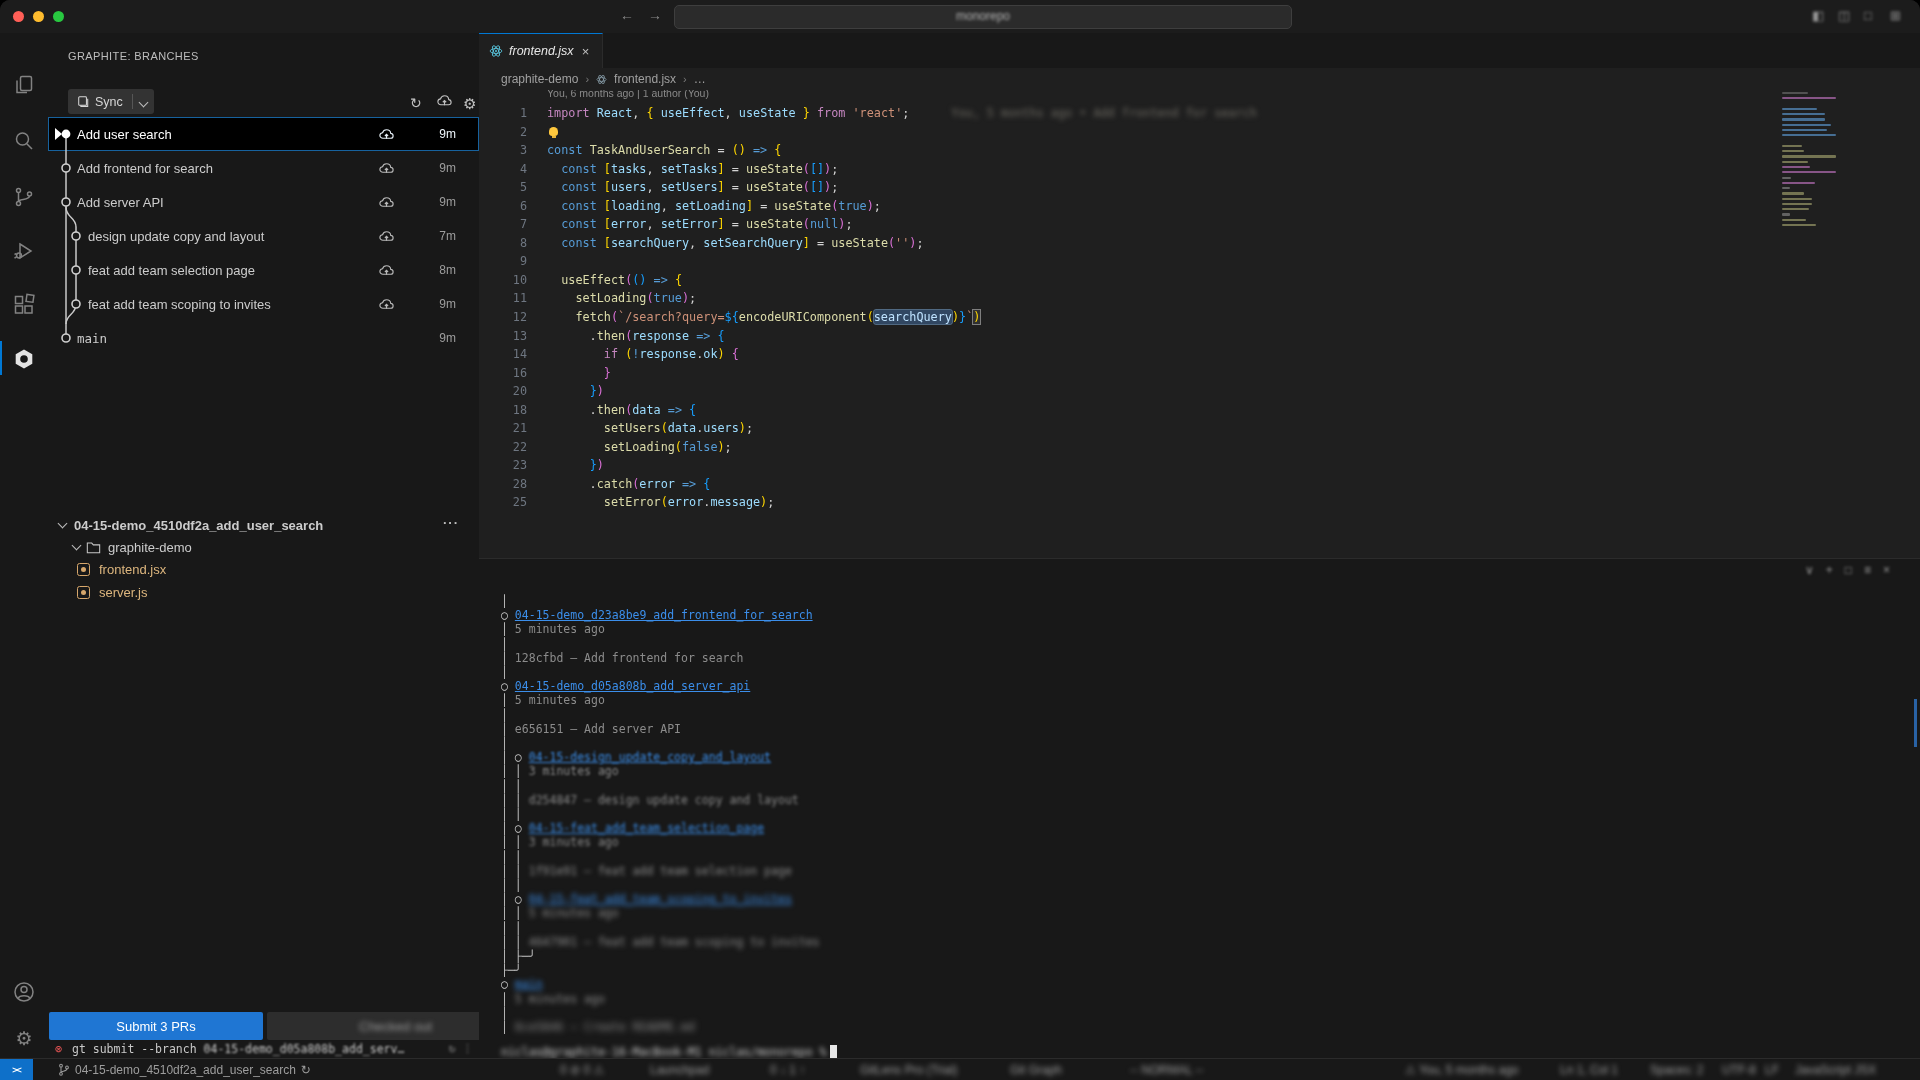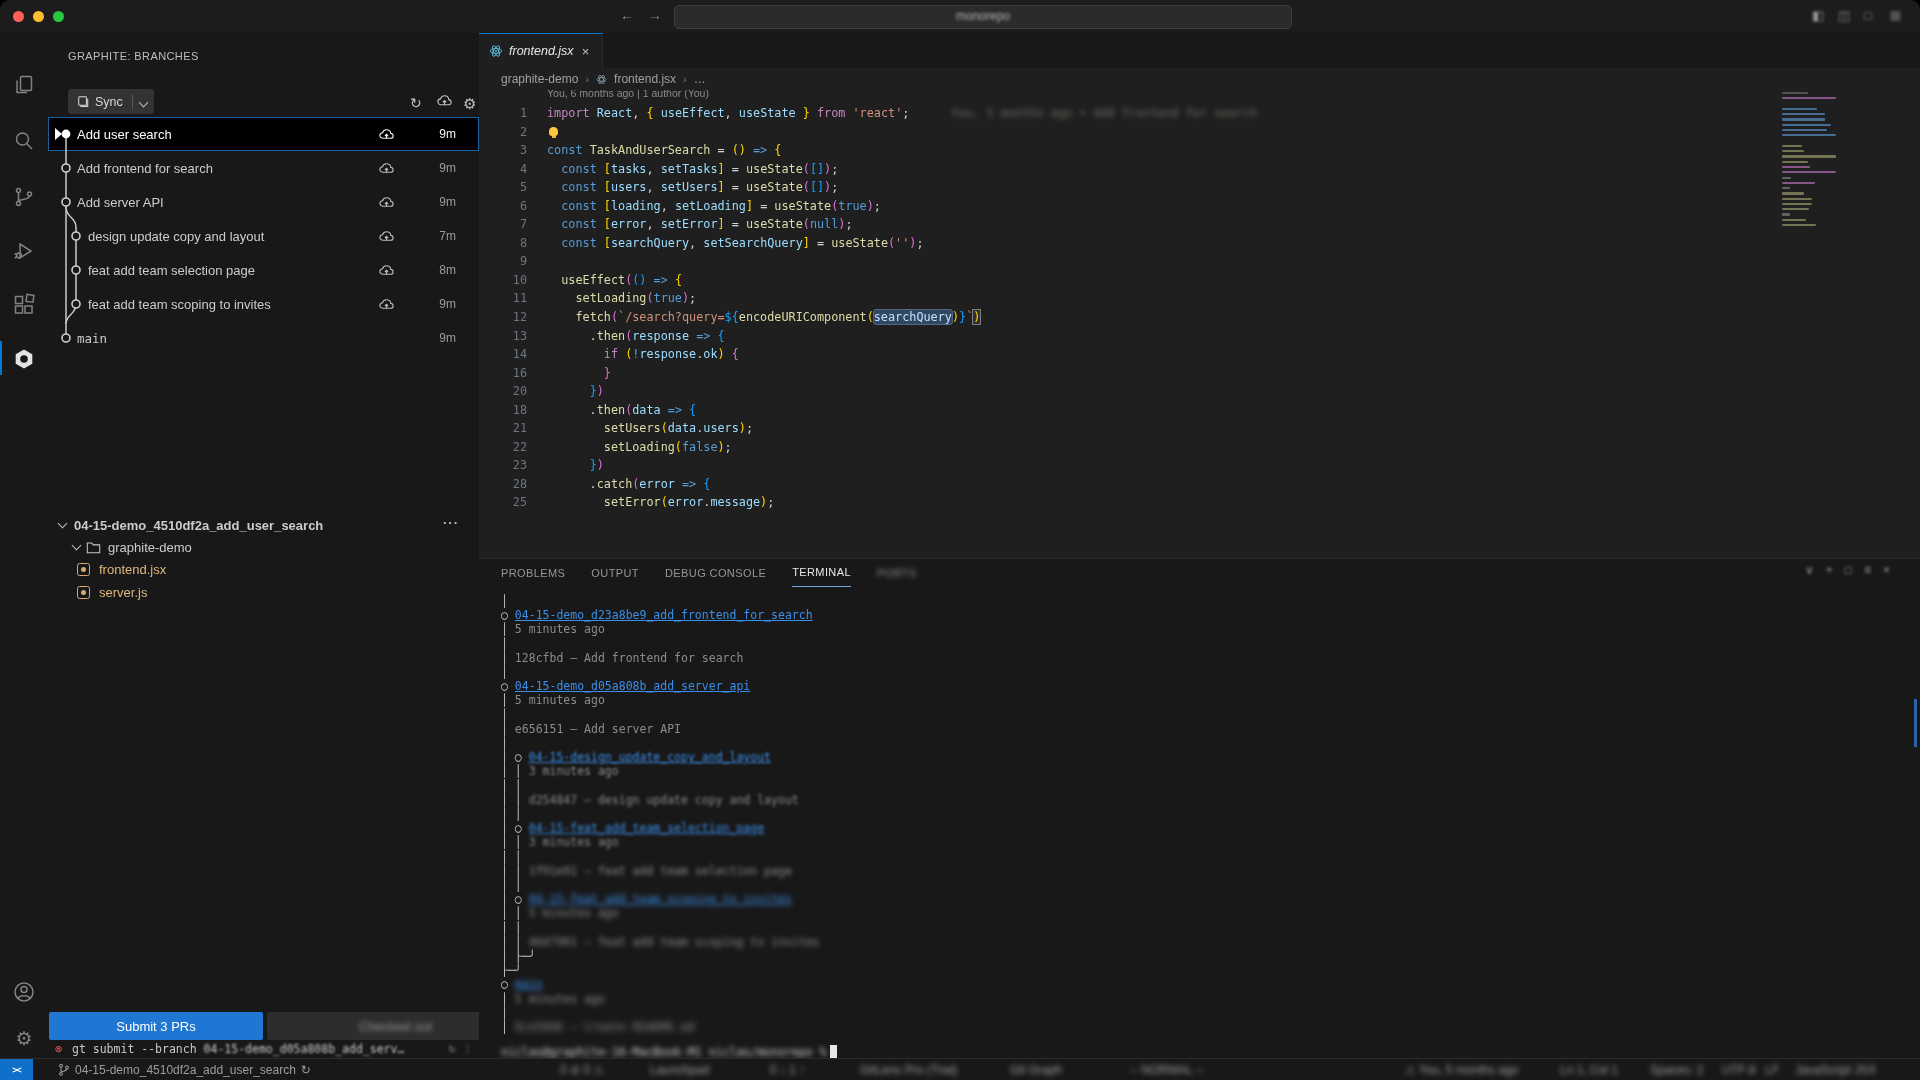--- a/index.html
+++ b/index.html
@@ -386,27 +386,20 @@
         <div class="mm-bar" style="width: 30.45px; background: rgb(132, 132, 92);"></div>
         <div class="mm-bar" style="width: 30.45px; background: rgb(132, 132, 92);"></div>
         <div class="mm-bar" style="width: 27.3px; background: rgb(132, 132, 92);"></div>
         <div class="mm-bar" style="width: 8.4px; background: rgb(111, 111, 111);"></div>
         <div class="mm-bar" style="width: 24.15px; background: rgb(132, 132, 92);"></div>
         <div class="mm-bar" style="width: 33.6px; background: rgb(132, 132, 92);"></div>
       </div>
   </div>
 
   <div id="panel" class="abs">
-    <div id="panel-tabs">
-      <span class="p-tab">PROBLEMS</span>
-      <span class="p-tab">OUTPUT</span>
-      <span class="p-tab">DEBUG CONSOLE</span>
-      <span class="p-tab active">TERMINAL</span>
-      <span class="p-tab blurred">PORTS</span>
-    </div>
     <span id="panel-acts">∨+□≡×</span>
     <div id="term"><div class="t-line"><span class="t-graph">│</span></div><div class="t-line"><span class="t-graph">○ </span><span class="t-branch">04-15-demo_d23a8be9_add_frontend_for_search</span></div><div class="t-line"><span class="t-graph">│ </span><span class="t-text">5 minutes ago</span></div><div class="t-line"><span class="t-graph">│</span></div><div class="t-line"><span class="t-graph">│ </span><span class="t-text">128cfbd — Add frontend for search</span></div><div class="t-line"><span class="t-graph">│</span></div><div class="t-line"><span class="t-graph">○ </span><span class="t-branch">04-15-demo_d05a808b_add_server_api</span></div><div class="t-line"><span class="t-graph">│ </span><span class="t-text">5 minutes ago</span></div><div class="t-line"><span class="t-graph">│</span></div><div class="t-line"><span class="t-graph">│ </span><span class="t-text">e656151 — Add server API</span></div><div class="t-line"><span class="t-graph">│</span></div><div class="t-line"><span class="t-graph">│ ○ </span><span class="t-branch" style="filter: blur(1px);">04-15-design_update_copy_and_layout</span></div><div class="t-line"><span class="t-graph">│ │ </span><span class="t-text" style="filter: blur(1px);">3 minutes ago</span></div><div class="t-line"><span class="t-graph">│ │</span></div><div class="t-line"><span class="t-graph">│ │ </span><span class="t-text" style="filter: blur(1.6px);">d254847 — design update copy and layout</span></div><div class="t-line"><span class="t-graph">│ │</span></div><div class="t-line"><span class="t-graph">│ ○ </span><span class="t-branch" style="filter: blur(1.8px);">04-15-feat_add_team_selection_page</span></div><div class="t-line"><span class="t-graph">│ │ </span><span class="t-text" style="filter: blur(1.8px);">3 minutes ago</span></div><div class="t-line"><span class="t-graph">│ │</span></div><div class="t-line"><span class="t-graph">│ │ </span><span class="t-text" style="filter: blur(2.2px);">1f91e91 — feat add team selection page</span></div><div class="t-line"><span class="t-graph">│ │</span></div><div class="t-line"><span class="t-graph">│ ○ </span><span class="t-branch" style="filter: blur(2.4px);">04-15-feat_add_team_scoping_to_invites</span></div><div class="t-line"><span class="t-graph">│ │ </span><span class="t-text" style="filter: blur(2.4px);">5 minutes ago</span></div><div class="t-line"><span class="t-graph">│ │</span></div><div class="t-line"><span class="t-graph">│ │ </span><span class="t-text" style="filter: blur(2.6px);">4647901 — feat add team scoping to invites</span></div><div class="t-line"><span class="t-graph">│ ├─╯</span></div><div class="t-line"><span class="t-graph">├─╯</span></div><div class="t-line"><span class="t-graph">○ </span><span class="t-branch" style="filter: blur(2.8px);">main</span></div><div class="t-line"><span class="t-graph">│ </span><span class="t-text" style="filter: blur(2.8px);">5 minutes ago</span></div><div class="t-line"><span class="t-graph">│</span></div><div class="t-line"><span class="t-graph">│ </span><span class="t-text" style="filter: blur(3px);">8ce5846 — Create README.md</span></div></div>
     <div id="prompt"><span class="ptxt">niclas@graphite-16-MacBook-M1 niclas/monorepo %</span><span class="cursor"></span></div>
     <div id="term-scroll"></div>
   </div>
 
   <div id="statusbar" class="abs">
     <div id="remote">&gt;&lt;</div>
     <div id="sb-branch">
       <svg width="12" height="14" viewBox="0 0 14 16">

